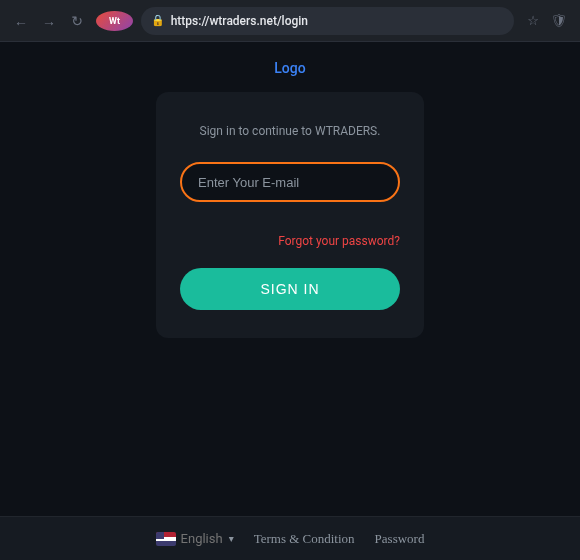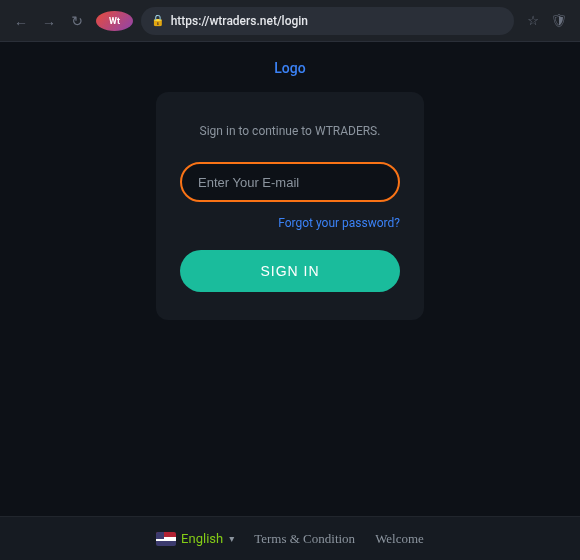--- a/index.html
+++ b/index.html
@@ -161,25 +161,25 @@
       margin-bottom: 12px;
     }
 
     .input-field::placeholder {
       color: #8b949e;
     }
 
     .forgot-password {
       width: 100%;
       text-align: right;
-      color: #3b82f6;
+      color: #ef4444;
       font-size: 12px;
       cursor: pointer;
       margin-bottom: 20px;
-      margin-top: 2px;
+      margin-top: 20px;
       text-decoration: none;
       display: block;
     }
 
     .sign-in-btn {
       width: 100%;
       height: 42px;
       background-color: #1abc9c;
       border: none;
       border-radius: 21px;
@@ -227,21 +227,21 @@
       content: '';
       position: absolute;
       top: 0;
       left: 0;
       width: 8px;
       height: 7px;
       background-color: #3c3b6e;
     }
 
     .lang-text {
-      color: #84cc16;
+      color: #737373;
       font-size: 13px;
     }
 
     .chevron-down {
       color: #8b949e;
       font-size: 10px;
       margin-left: 1px;
     }
 
     .footer-link {
@@ -315,18 +315,18 @@
       <div class="flag-icon"></div>
       <span class="lang-text">English</span>
       <span class="chevron-down">▾</span>
     </div>
 
     <a class="footer-link">
       <span>Terms &amp; Condition</span>
     </a>
 
     <a class="footer-link">
-      <span>Welcome</span>
+      <span>Password</span>
     </a>
 
   </div>
 
 </div>
 
 </body></html>

